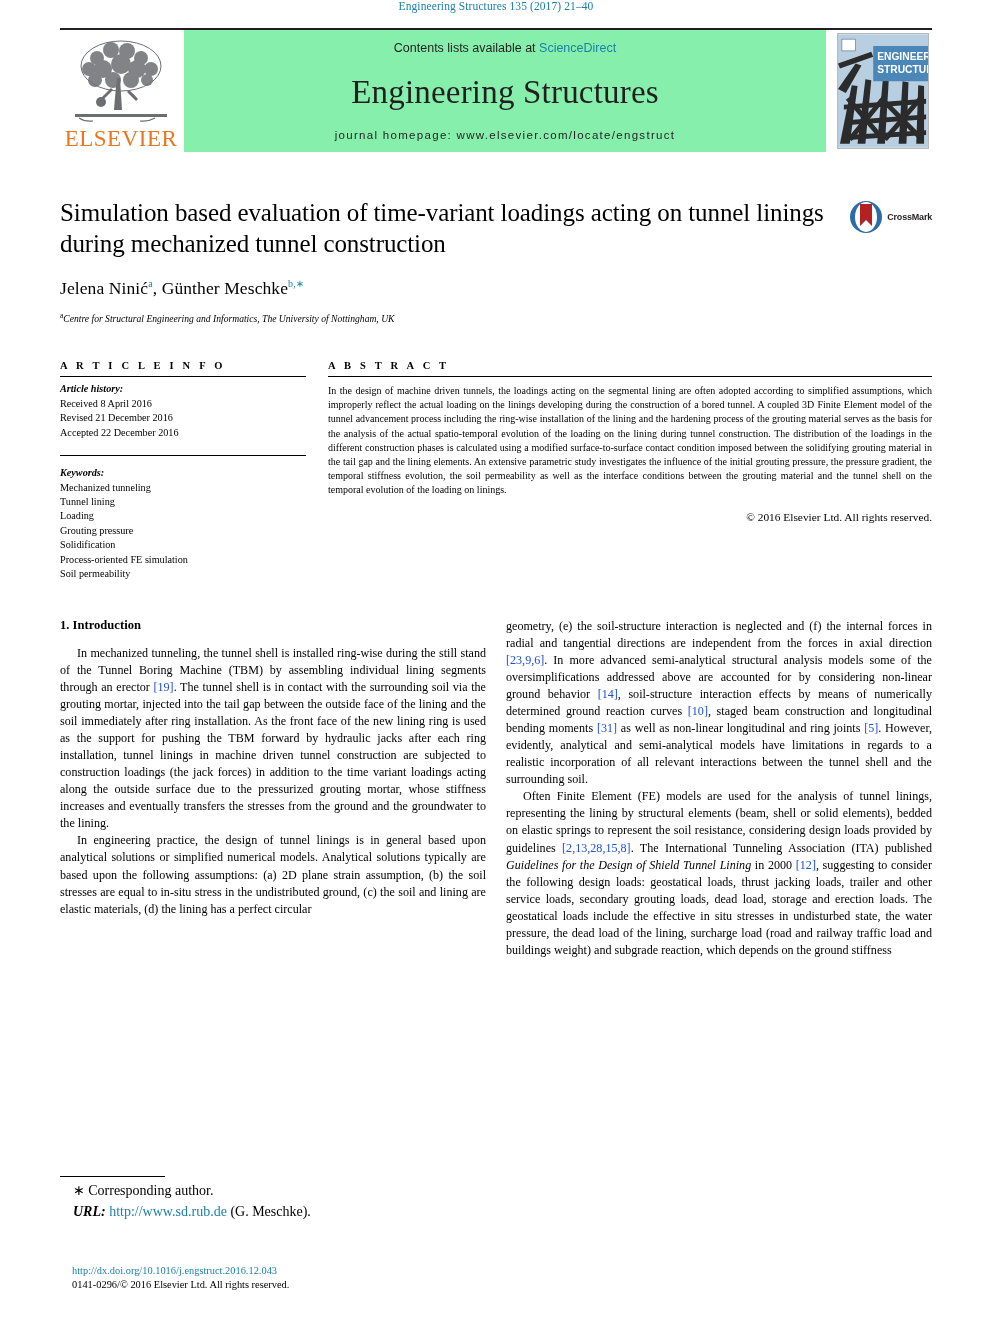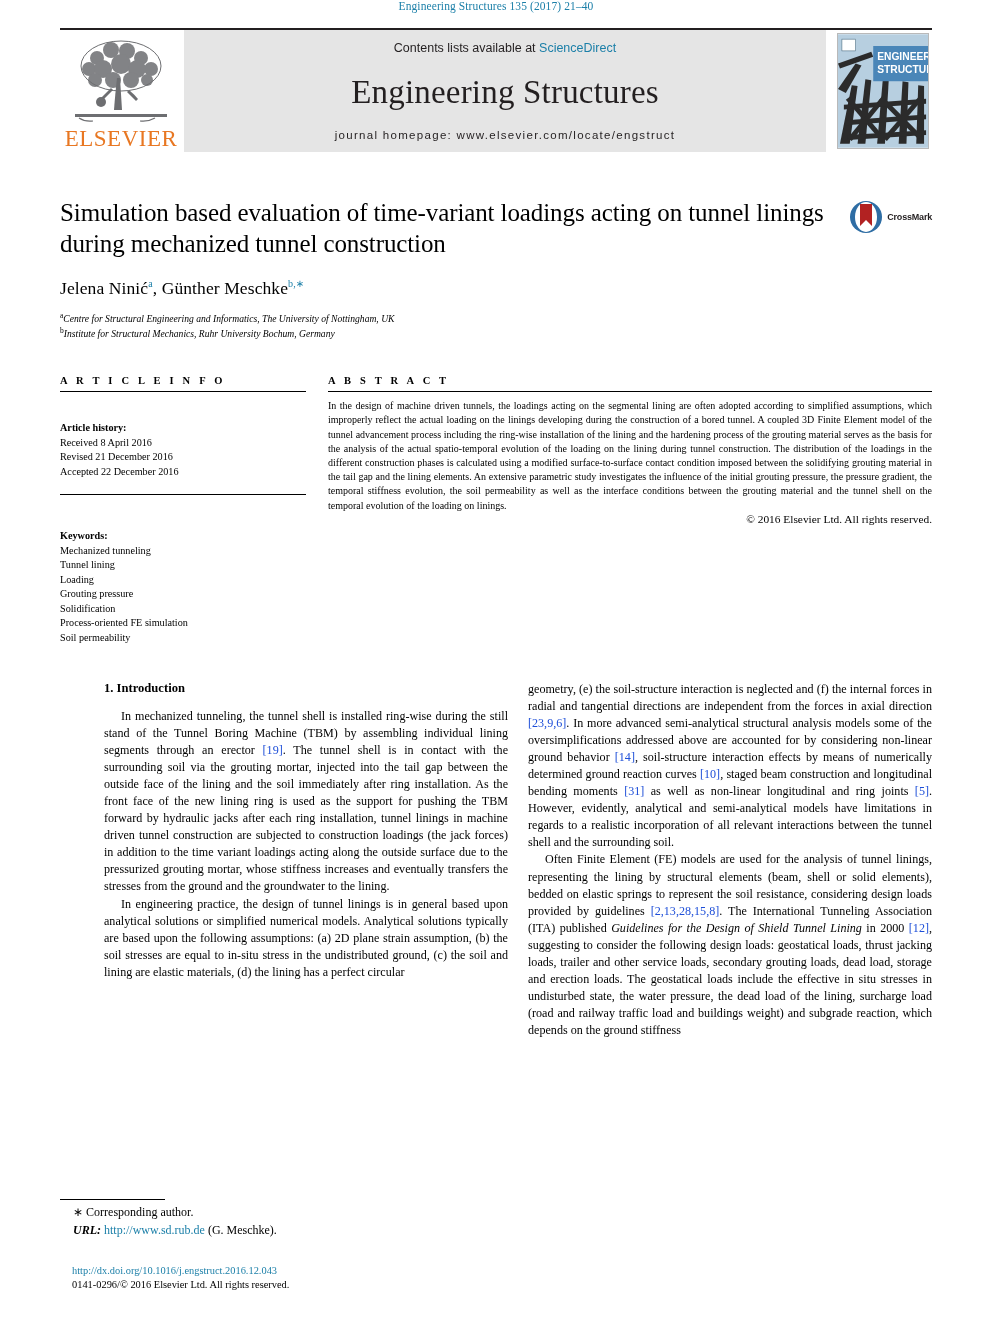--- a/index.html
+++ b/index.html
@@ -46,21 +46,21 @@
     font-family: Liberation Serif, serif;
     color: #e87722;
     font-size: 23px;
     letter-spacing: 0.5px;
     line-height: 1;
     margin-top: -1px;
   }
 
   .masthead-center {
     flex: 1 1 auto;
-    background: #e5e5e5;
+    background: #86efac;
     display: flex;
     flex-direction: column;
     align-items: center;
     justify-content: space-between;
     padding: 11px 0 11px 0;
     margin-left: 2px;
   }
   .contents-line {
     font-family: "Liberation Sans", sans-serif;
     font-size: 12.5px;
@@ -149,41 +149,40 @@
   .sec-head {
     font-family: "Liberation Serif", serif;
     font-weight: bold;
     font-size: 10.5px;
     letter-spacing: 3.2px;
   }
   .rule { border-top: 1.6px solid #000; margin-top: 5px; }
   .rule-thin { border-top: 1px solid #000; margin: 15px 0 5px 0; }
 
   .info-block { font-size: 10.2px; line-height: 1.42; padding-top: 5px; }
-  .info-block .lab { font-weight: bold; margin-top: 24px; }
+  .info-block .lab { font-style: italic; font-weight: bold; }
 
   .abstract-body {
     font-size: 10px;
     line-height: 1.42;
     text-align: justify;
     padding-top: 7px;
     hyphens: auto;
   }
   .copyright {
     text-align: right;
     font-size: 11.4px;
-    margin-top: 0;
+    margin-top: 13px;
   }
 
   
   .body-cols {
     margin-top: 36px;
     display: flex;
     gap: 20px;
-    margin-left: 44px;
   }
   .col { flex: 1 1 0; position: relative; }
   h2.section-title {
     font-family: "Liberation Serif", serif;
     font-size: 12.6px;
     font-weight: bold;
     margin: 0 0 12px 0;
   }
   p.para {
     font-size: 12.1px;
@@ -194,23 +193,23 @@
     hyphens: auto;
   }
   p.para + p.para { margin-top: 0; }
   .ref { color: #1d4ed8; }
   .ital { font-style: italic; }
 
   
   .footnote {
     position: absolute;
     left: 60px;
-    bottom: 84px;
+    bottom: 101px;
     width: 434px;
-    font-size: 12px;
+    font-size: 14px;
     line-height: 1.45;
   }
   .footnote .fn-rule {
     border-top: 0.9px solid #000;
     width: 105px;
     margin-bottom: 4px;
   }
   .footnote .indent { padding-left: 13px; }
   .footnote .lab { font-style: italic; font-weight: bold; }
   .footnote a, .link { color: #1b7fa8; text-decoration: none; }
@@ -297,21 +296,20 @@
       </svg>
     </div>
   </div>
 
   <div class="title-wrap">
     <div class="title-col">
       <h1 class="article-title">Simulation based evaluation of time-variant loadings acting on tunnel linings during mechanized tunnel construction</h1>
       <div class="authors">Jelena Ninić<sup>a</sup>, Günther Meschke<sup>b,∗</sup></div>
       <div class="affiliations">
         <div><sup>a</sup><span>Centre for Structural Engineering and Informatics, The University of Nottingham, UK</span></div>
-        <div><sup>b</sup><span>Institute for Structural Mechanics, Ruhr University Bochum, Germany</span></div>
       </div>
     </div>
     <div class="crossmark">
       <svg width="34" height="34" viewBox="0 0 34 34">
         <circle cx="17" cy="17" r="16" fill="#2e6da4"></circle>
         <ellipse cx="17" cy="17" rx="11" ry="15" fill="#ffffff"></ellipse>
         <path d="M11 4 h12 v22 l-6 -6 l-6 6 z" fill="#b22222"></path>
       </svg>
       <span class="crossmark-word">CrossMark</span>
     </div>

